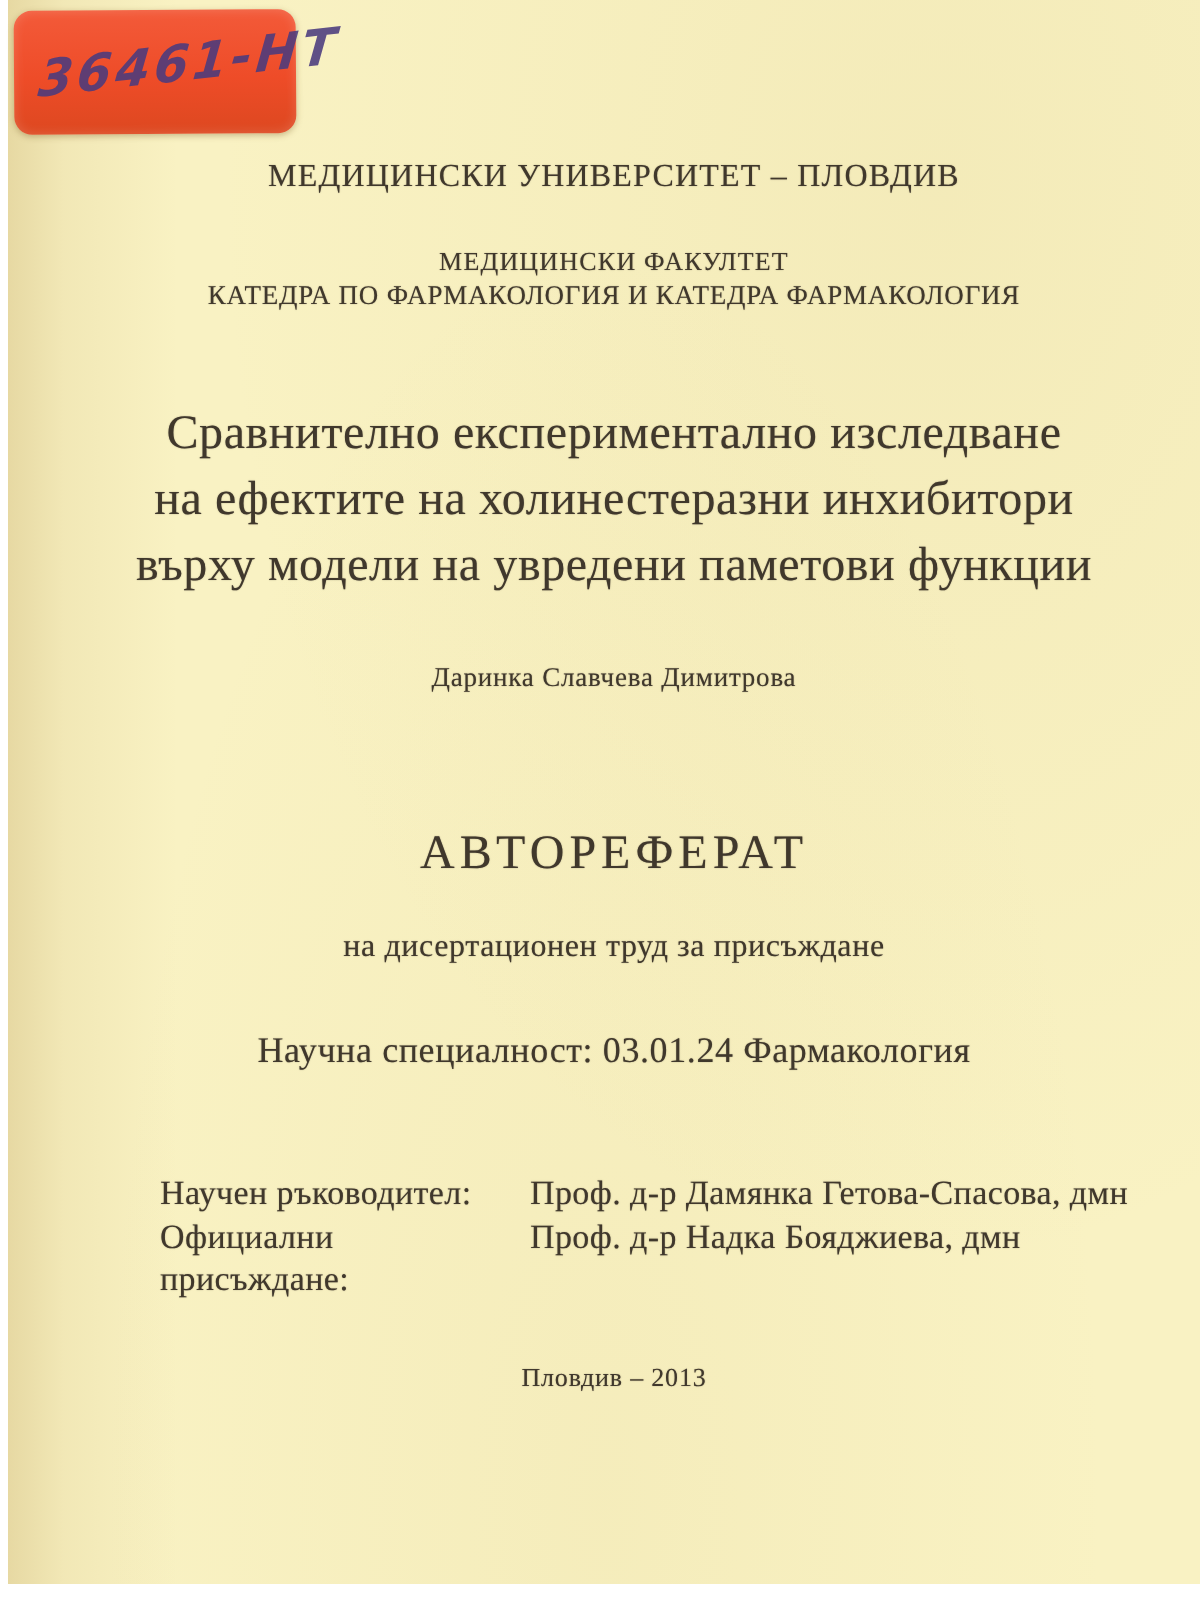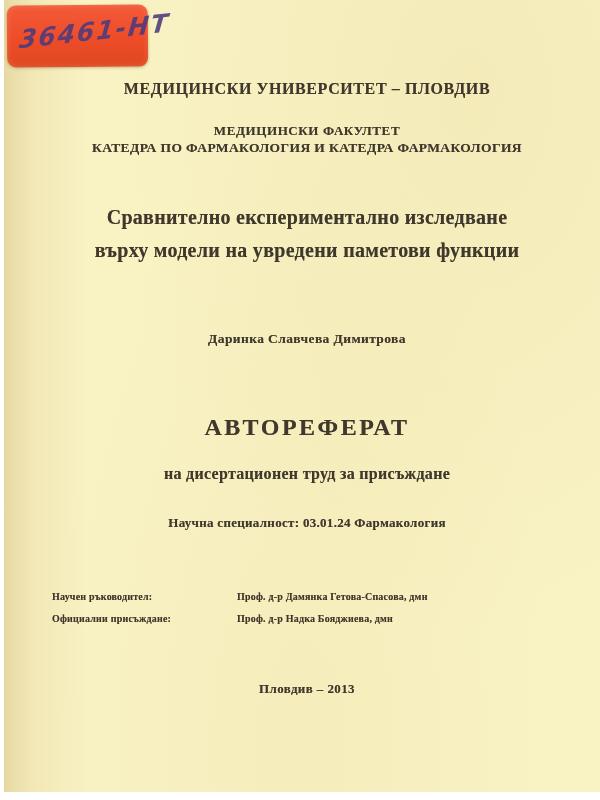--- a/index.html
+++ b/index.html
@@ -11,39 +11,39 @@
   .paper{
     position:absolute;left:4px;top:0;right:0;bottom:8px;
     background:
       linear-gradient(90deg, rgba(188,158,88,.30) 0px, rgba(188,158,88,.12) 28px, rgba(188,158,88,0) 85px),
       radial-gradient(ellipse at 78% 12%, rgba(196,172,96,.10), rgba(196,172,96,0) 55%),
       radial-gradient(ellipse at 50% 95%, rgba(196,172,96,.08), rgba(196,172,96,0) 60%),
       var(--paper);
   }
   .ink{
     color:var(--ink);
-    font-weight:bold;
+    font-weight:normal;
     text-shadow:0 0 .6px rgba(64,55,43,.55);
   }
   .centered{position:absolute;left:10px;right:0;text-align:center;}
   .header-block{top:79px;}
   .header-university{font-size:16px;letter-spacing:.6px;line-height:19px;}
   .header-faculty{font-size:13px;letter-spacing:.6px;line-height:17px;margin-top:24px;}
   .header-department{font-size:13.5px;letter-spacing:.4px;line-height:17px;}
   .title-block{top:201px;}
-  .title-line{font-size:20px;line-height:33px;letter-spacing:.3px;}
+  .title-line{font-size:24px;line-height:33px;letter-spacing:.3px;}
   .author-line{top:331px;font-size:13.5px;letter-spacing:.4px;}
   .doctype-line{top:414px;font-size:24px;letter-spacing:2.5px;text-align:center;}
   .subtitle-block{top:464px;}
   .subtitle-line{font-size:16px;line-height:19.5px;letter-spacing:.3px;}
-  .specialty-line{top:515px;font-size:13px;letter-spacing:.3px;}
+  .specialty-line{top:515px;font-size:18px;letter-spacing:.3px;}
   .committee{
-    position:absolute;left:48px;top:586px;
+    position:absolute;left:76px;top:586px;
     display:grid;grid-template-columns:185px auto;
-    font-size:10px;line-height:21.5px;letter-spacing:.2px;
+    font-size:17px;line-height:21.5px;letter-spacing:.2px;
   }
   .imprint-line{top:681px;font-size:13px;letter-spacing:.4px;}
   .sticker{
     position:absolute;left:7px;top:5px;width:141px;height:62px;
     background:linear-gradient(180deg,#f35a39 0%, var(--sticker) 55%, #dd4820 100%);
     border-radius:9px;
     box-shadow:0 1px 3px rgba(110,75,20,.35), inset 0 0 6px rgba(255,255,255,.18);
     transform:rotate(-.4deg);
   }
   .sticker-code{
@@ -63,20 +63,21 @@
 <div class="paper">
 
   <div class="centered header-block">
     <div class="ink header-university">МЕДИЦИНСКИ УНИВЕРСИТЕТ – ПЛОВДИВ</div>
     <div class="ink header-faculty">МЕДИЦИНСКИ ФАКУЛТЕТ</div>
     <div class="ink header-department">КАТЕДРА ПО ФАРМАКОЛОГИЯ И КАТЕДРА ФАРМАКОЛОГИЯ</div>
   </div>
 
   <div class="centered title-block">
     <div class="ink title-line">Сравнително експериментално изследване</div>
+    <div class="ink title-line">на ефектите на холинестеразни инхибитори</div>
     <div class="ink title-line">върху модели на увредени паметови функции</div>
   </div>
 
   <div class="centered author-line ink">Даринка Славчева Димитрова</div>
 
   <div class="centered doctype-line ink">АВТОРЕФЕРАТ</div>
 
   <div class="centered subtitle-block">
     <div class="ink subtitle-line">на дисертационен труд за присъждане</div>
   </div>

